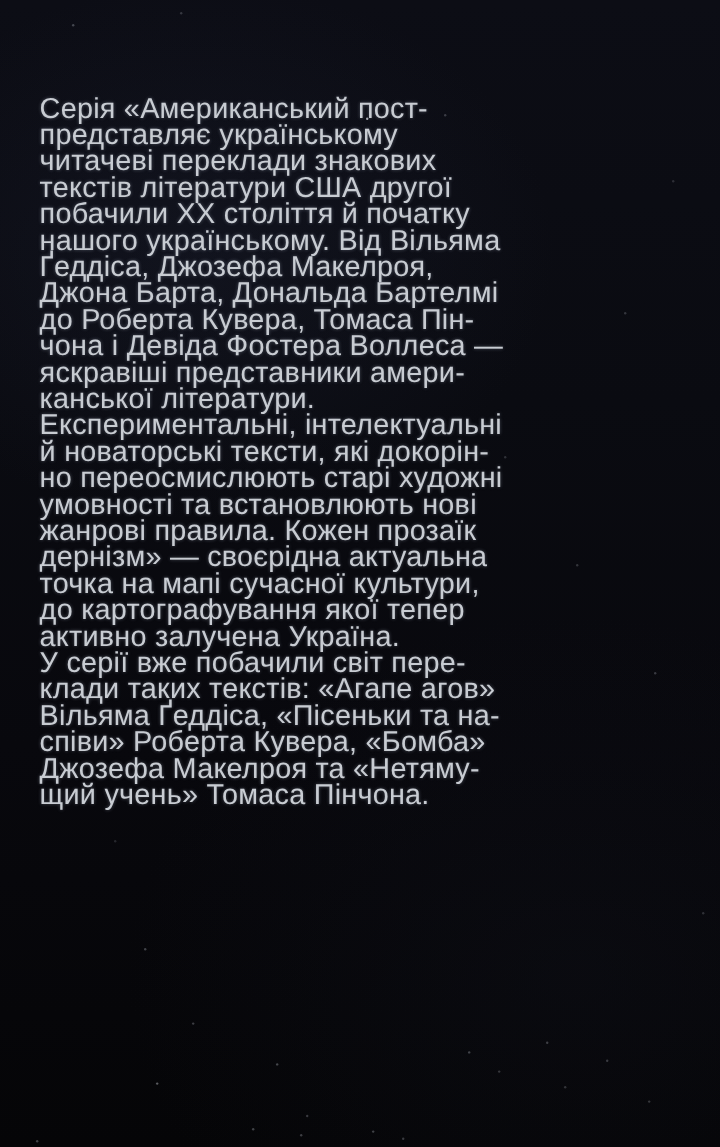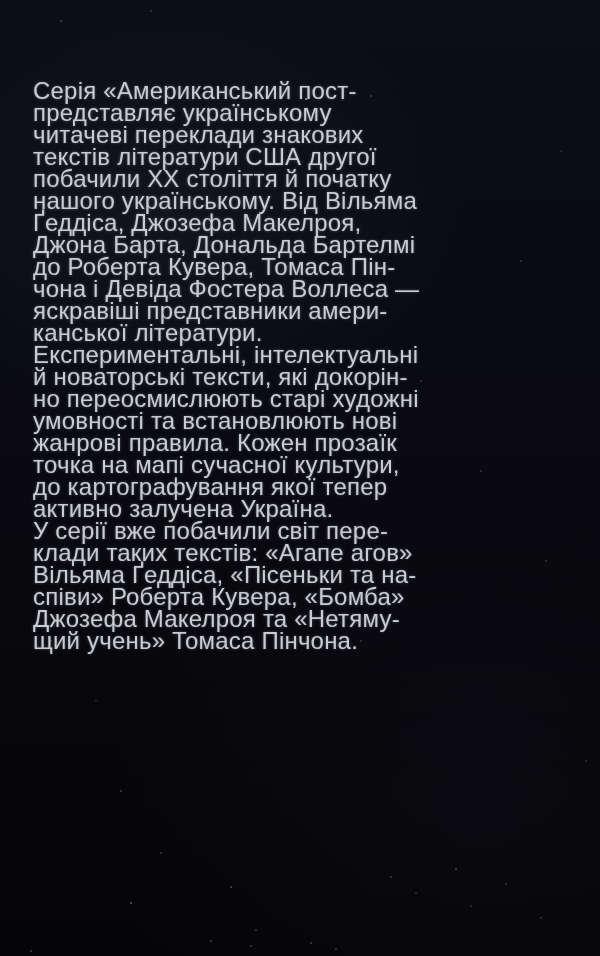--- a/index.html
+++ b/index.html
@@ -101,20 +101,21 @@
     <div class="text-line">Джона Барта, Дональда Бартелмі</div>
     <div class="text-line">до Роберта Кувера, Томаса Пін-</div>
     <div class="text-line">чона і Девіда Фостера Воллеса —</div>
     <div class="text-line">яскравіші представники амери-</div>
     <div class="text-line">канської літератури.</div>
     <div class="text-line">Експериментальні, інтелектуальні</div>
     <div class="text-line">й новаторські тексти, які докорін-</div>
     <div class="text-line">но переосмислюють старі художні</div>
     <div class="text-line">умовності та встановлюють нові</div>
     <div class="text-line">жанрові правила. Кожен прозаїк</div>
+    <div class="text-line">дернізм» — своєрідна актуальна</div>
     <div class="text-line">точка на мапі сучасної культури,</div>
     <div class="text-line">до картографування якої тепер</div>
     <div class="text-line">активно залучена Україна.</div>
     <div class="text-line">У серії вже побачили світ пере-</div>
     <div class="text-line">клади таких текстів: «Агапе агов»</div>
     <div class="text-line">Вільяма Ґеддіса, «Пісеньки та на-</div>
     <div class="text-line">співи» Роберта Кувера, «Бомба»</div>
     <div class="text-line">Джозефа Макелроя та «Нетяму-</div>
     <div class="text-line">щий учень» Томаса Пінчона.</div>
   </div>

